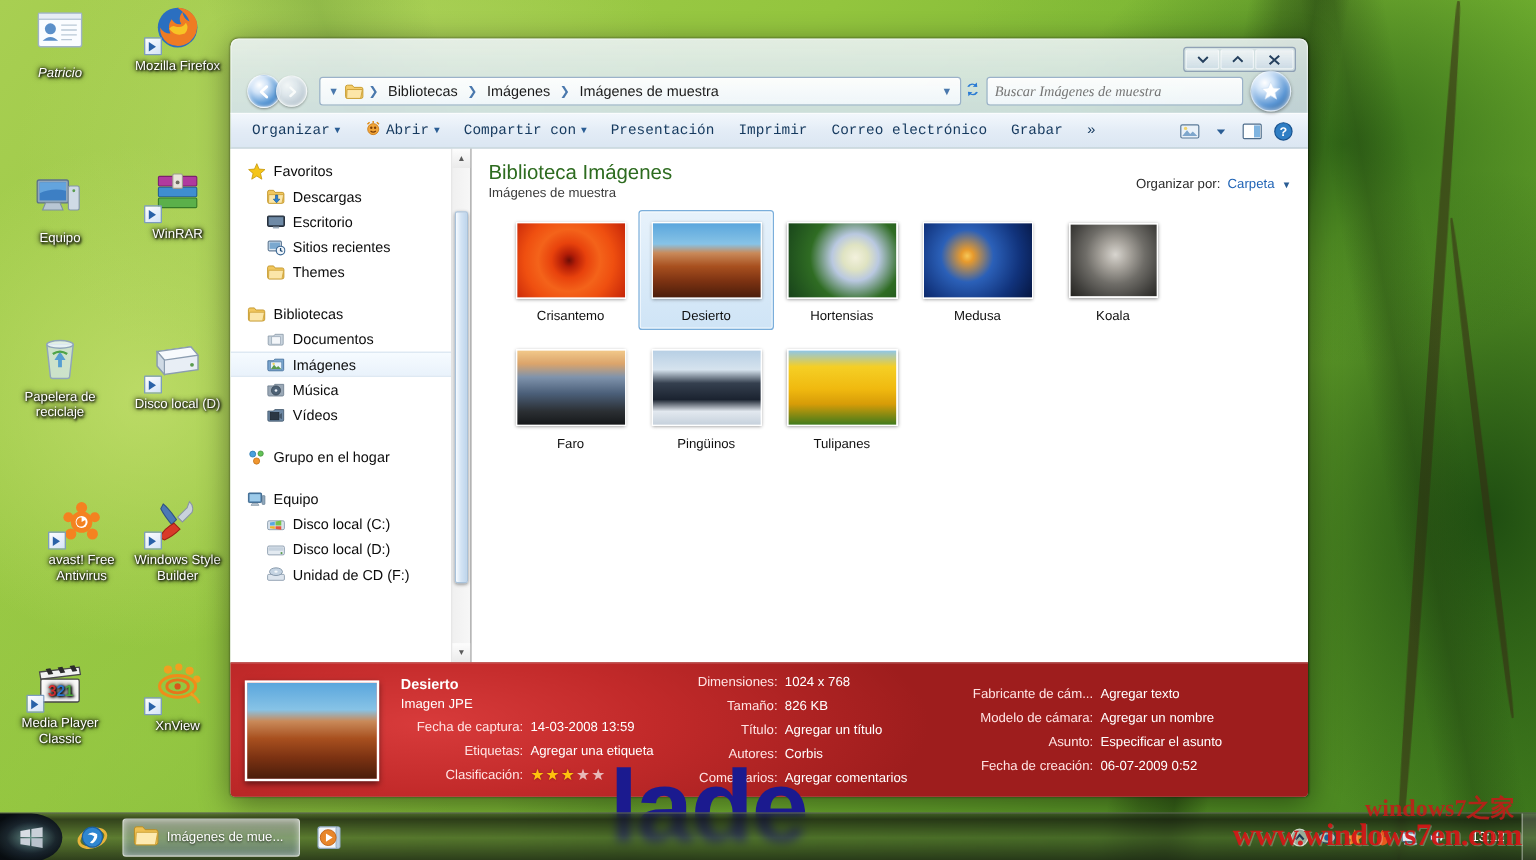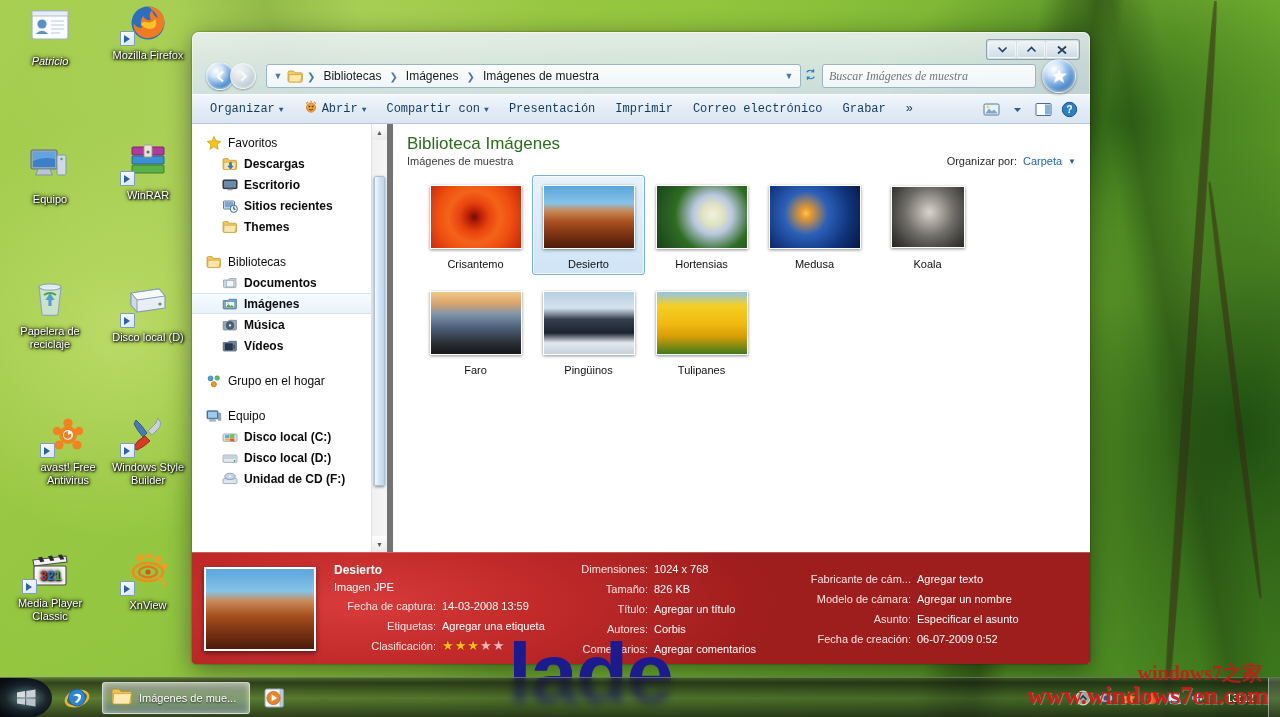--- a/index.html
+++ b/index.html
@@ -167,28 +167,28 @@
   .tb-icon {
     width:26px;height:24px;display:flex;align-items:center;justify-content:center;
     cursor:pointer;border-radius:2px;border:1px solid transparent;
   }
 
   
   #wbody { flex:1; display:flex; min-height:0; background:#fff; }
 
   #navpane {
     width:201px; flex:none; background:#fff; position:relative;
-    border-right:6px solid #737373; overflow:hidden;padding-left:28px;
+    border-right:1px solid #737373; overflow:hidden;padding-left:28px;
   }
   .np-scroll { position:absolute; inset:0 16px 0 0; padding:8px 0 0 0; }
   .npitem {
     display:flex;align-items:center;gap:6px; height:21px; padding-left:14px;
     font-size:12px;color:#0b0b0b;cursor:pointer;white-space:nowrap;
   }
-  .npitem.sub { padding-left:30px;font-weight:bold; }
+  .npitem.sub { padding-left:30px; }
   .npitem.selected {
     background: linear-gradient(180deg,#f6fbff 0%, #e9f2fb 100%);
     border-top:1px solid #d6e4f0; border-bottom:1px solid #d6e4f0;
     height:21px;
   }
   .npgap { height:14px; }
   .np-ico { width:16px;height:16px;flex:none;position:relative; }
 
   
   .npbar {
@@ -202,21 +202,21 @@
   }
   .npbar .arrow.bot{position:absolute;bottom:0;left:0;right:0;}
   .npbar .thumb {
     position:absolute; left:2px; right:2px; top:52px; height:310px;
     background:linear-gradient(90deg,#f7fbff,#d4e4f4 45%,#bed5ec);
     border:1px solid #a9c2da; border-radius:2px; cursor:pointer;
   }
 
   
   #content { flex:1; position:relative; background:#fff; min-width:0; overflow:hidden; display:flex; flex-direction:column;}
-  #libhead { padding:10px 14px 4px 14px; display:flex; align-items:flex-end; flex:none; }
+  #libhead { padding:10px 14px 4px 14px; display:flex; align-items:flex-start; flex:none; }
   #libtitle { font-size:17px; color:#2d6b1f; font-weight:400; line-height:20px; }
   #libsub { font-size:11px; color:#3b3b3b; margin-top:1px; }
   .orgby { margin-left:auto; display:flex;align-items:center;gap:6px; font-size:11px; color:#2b2b2b; padding-top:14px;}
   .orgby .val { color:#1f63b5; cursor:pointer; }
 
   #grid { flex:1; padding:4px 10px 0 14px; display:flex; flex-wrap:wrap; align-content:flex-start; gap:0;margin-left:12px; }
   .tile {
     width:113px; padding:6px 4px 4px 4px; margin:0 0 6px 0;
     display:flex;flex-direction:column;align-items:center; cursor:pointer;
     border:1px solid transparent; border-radius:3px;

